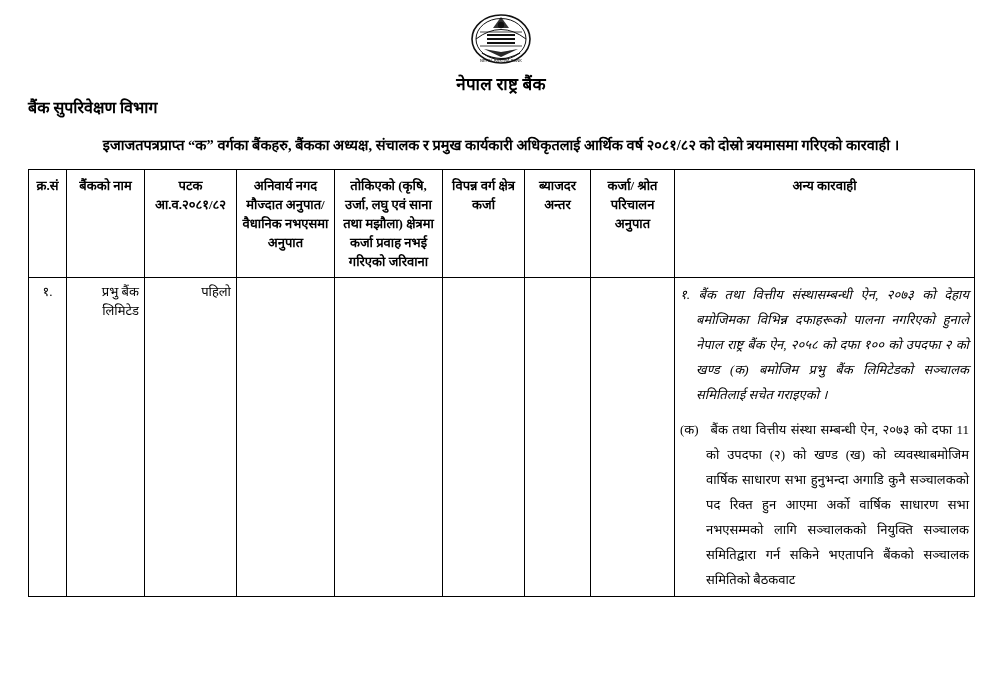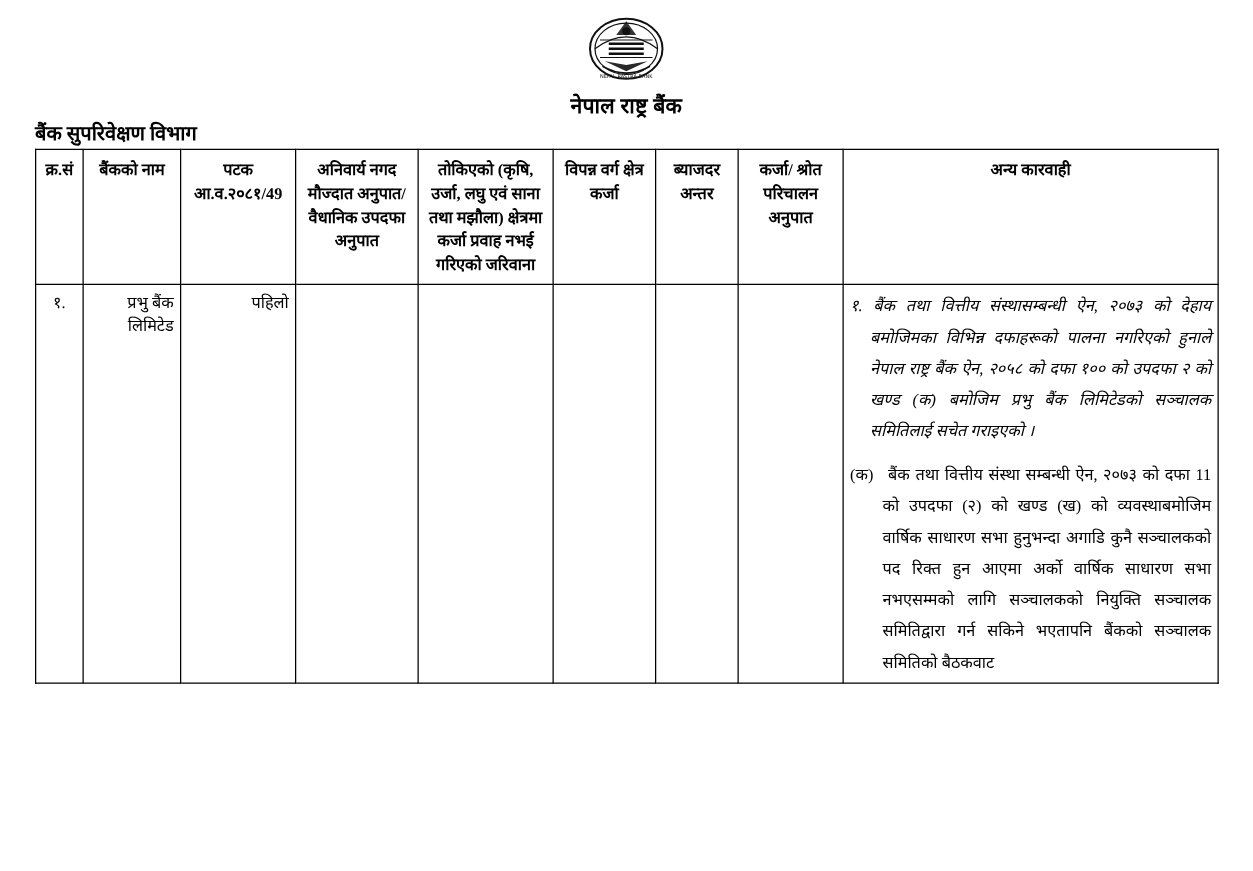--- a/index.html
+++ b/index.html
@@ -141,42 +141,43 @@
           <path d="M14 41 L31 49 L48 41 L31 44 Z" opacity="0.9"></path>
         </g>
         <text x="31" y="54" font-size="4" text-anchor="middle" fill="#111" font-family="DejaVu Sans, sans-serif">NEPAL RASTRA BANK</text>
       </svg>
     </div>
   </div>
 
   <div class="org-title">नेपाल राष्ट्र बैंक</div>
   <div class="org-subtitle">बैंक सुपरिवेक्षण विभाग</div>
 
+  <div class="doc-subject">इजाजतपत्रप्राप्त “क” वर्गका बैंकहरु, बैंकका अध्यक्ष, संचालक र प्रमुख कार्यकारी अधिकृतलाई आर्थिक वर्ष २०८१/८२ को दोस्रो त्रयमासमा गरिएको कारवाही ।</div>
 
   <table class="main">
     <colgroup>
       <col class="c0">
         <col class="c1">
         <col class="c2">
         <col class="c3">
         <col class="c4">
       <col class="c5">
         <col class="c6">
         <col class="c7">
         <col class="c8">
     </colgroup>
     <thead>
       <tr>
         <th>क्र.सं</th>
         <th>बैंकको नाम</th>
         <th>
           <div>पटक</div>
-          <div>आ.व.२०८१/49</div>
+          <div>आ.व.२०८१/८२</div>
         </th>
-        <th>अनिवार्य नगद मौज्दात अनुपात/ वैधानिक उपदफा अनुपात</th>
+        <th>अनिवार्य नगद मौज्दात अनुपात/ वैधानिक नभएसमा अनुपात</th>
         <th>तोकिएको (कृषि, उर्जा, लघु एवं साना तथा मझौला) क्षेत्रमा कर्जा प्रवाह नभई गरिएको जरिवाना</th>
         <th>विपन्न वर्ग क्षेत्र कर्जा</th>
         <th>ब्याजदर अन्तर</th>
         <th>कर्जा/ श्रोत परिचालन अनुपात</th>
         <th>अन्य कारवाही</th>
       </tr>
     </thead>
     <tbody>
       <tr>
         <td class="sn">१.</td>

